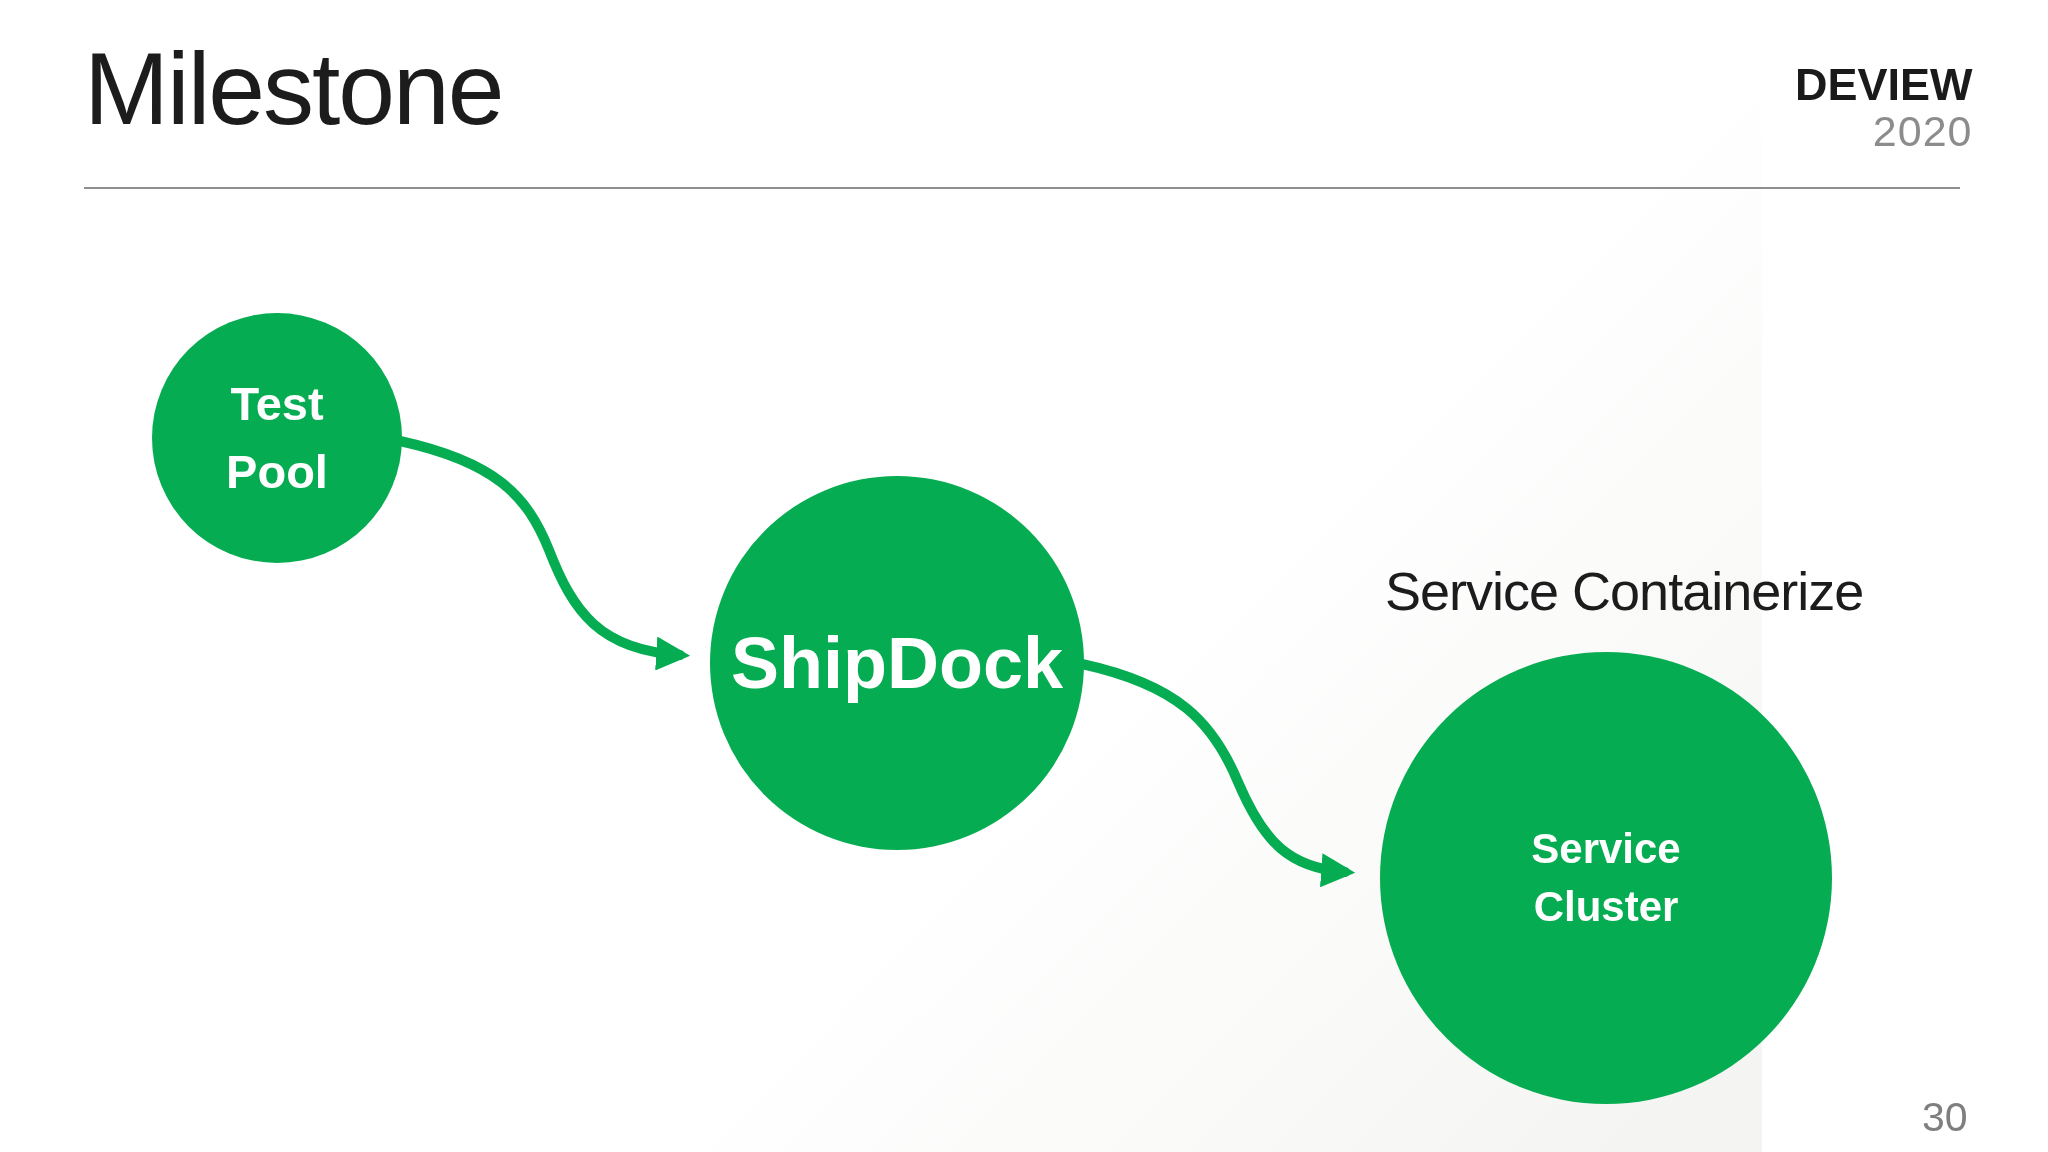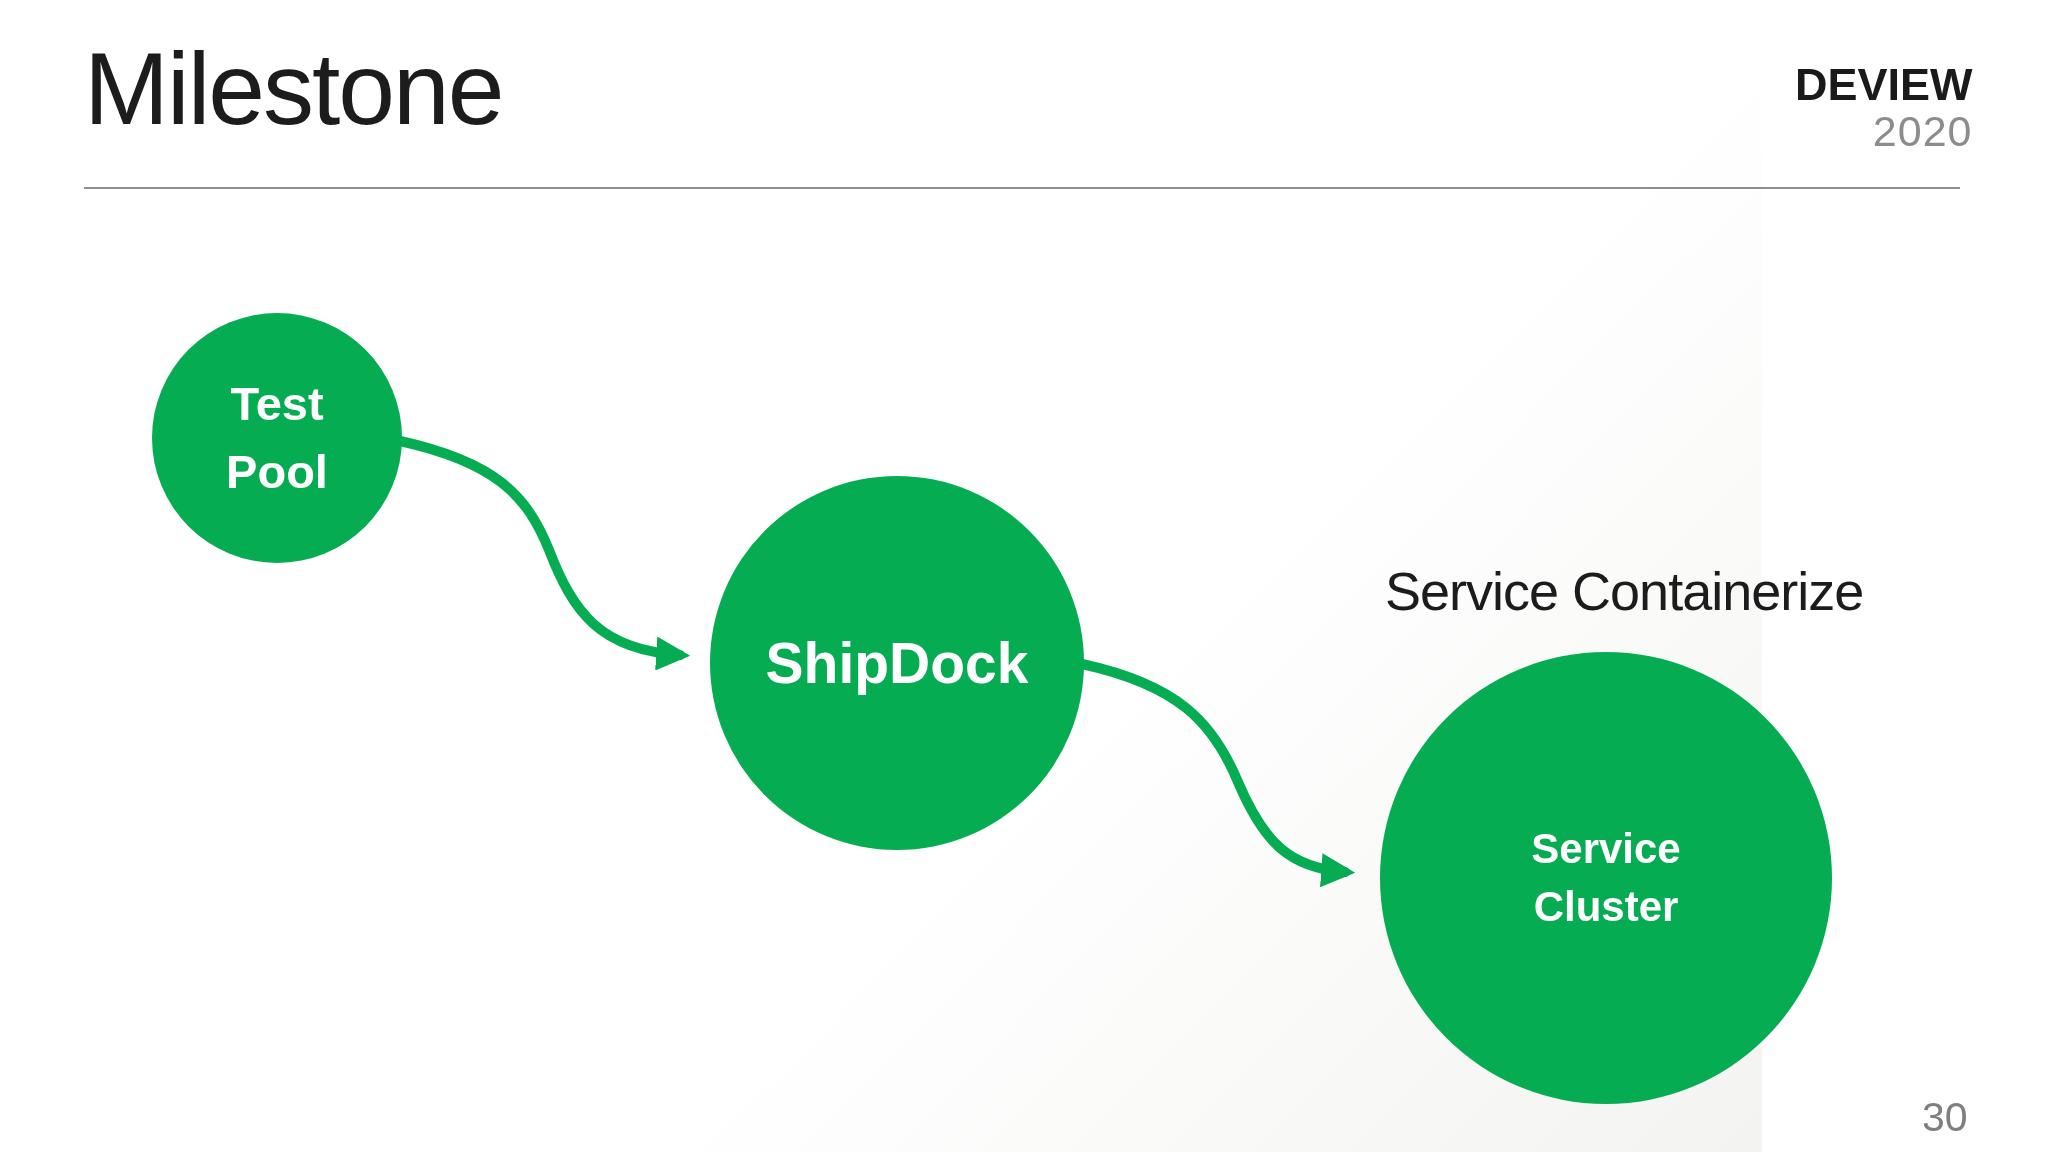--- a/index.html
+++ b/index.html
@@ -47,21 +47,21 @@
   .node {
     position: absolute; border-radius: 50%;
     background: #05ac51;
     display: flex; align-items: center; justify-content: center;
     text-align: center; color: #ffffff; font-weight: 700;
   }
   .node .node-text { display: block; }
   .node-1 { left: 152px; top: 313px; width: 250px; height: 250px; }
   .node-1 .node-text { font-size: 47px; line-height: 1.44; }
   .node-2 { left: 710px; top: 476px; width: 374px; height: 374px; }
-  .node-2 .node-text { font-size: 57px; line-height: 1.2; }
+  .node-2 .node-text { font-size: 72px; line-height: 1.2; }
   .node-3 { left: 1380px; top: 652px; width: 452px; height: 452px; }
   .node-3 .node-text { font-size: 42px; line-height: 1.38; }
   .node-line { display: block; }
   
   .arrows {
     position: absolute; left: 0; top: 0;
     width: 2048px; height: 1152px;
     pointer-events: none;
   }
   

